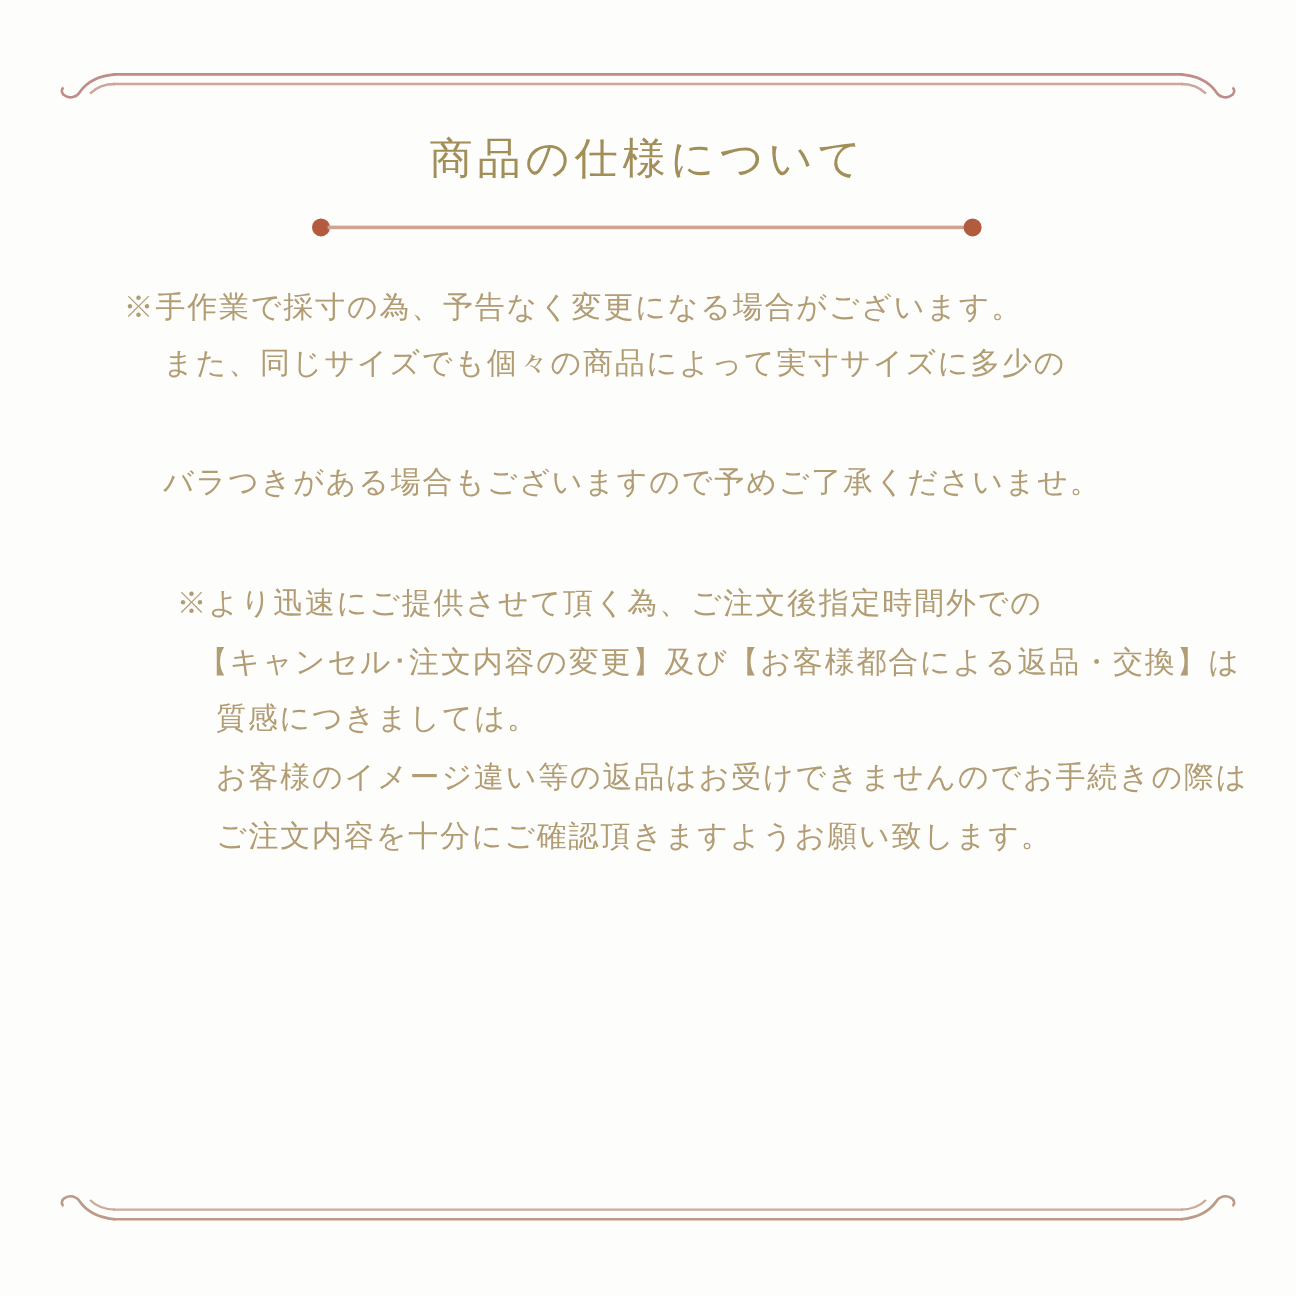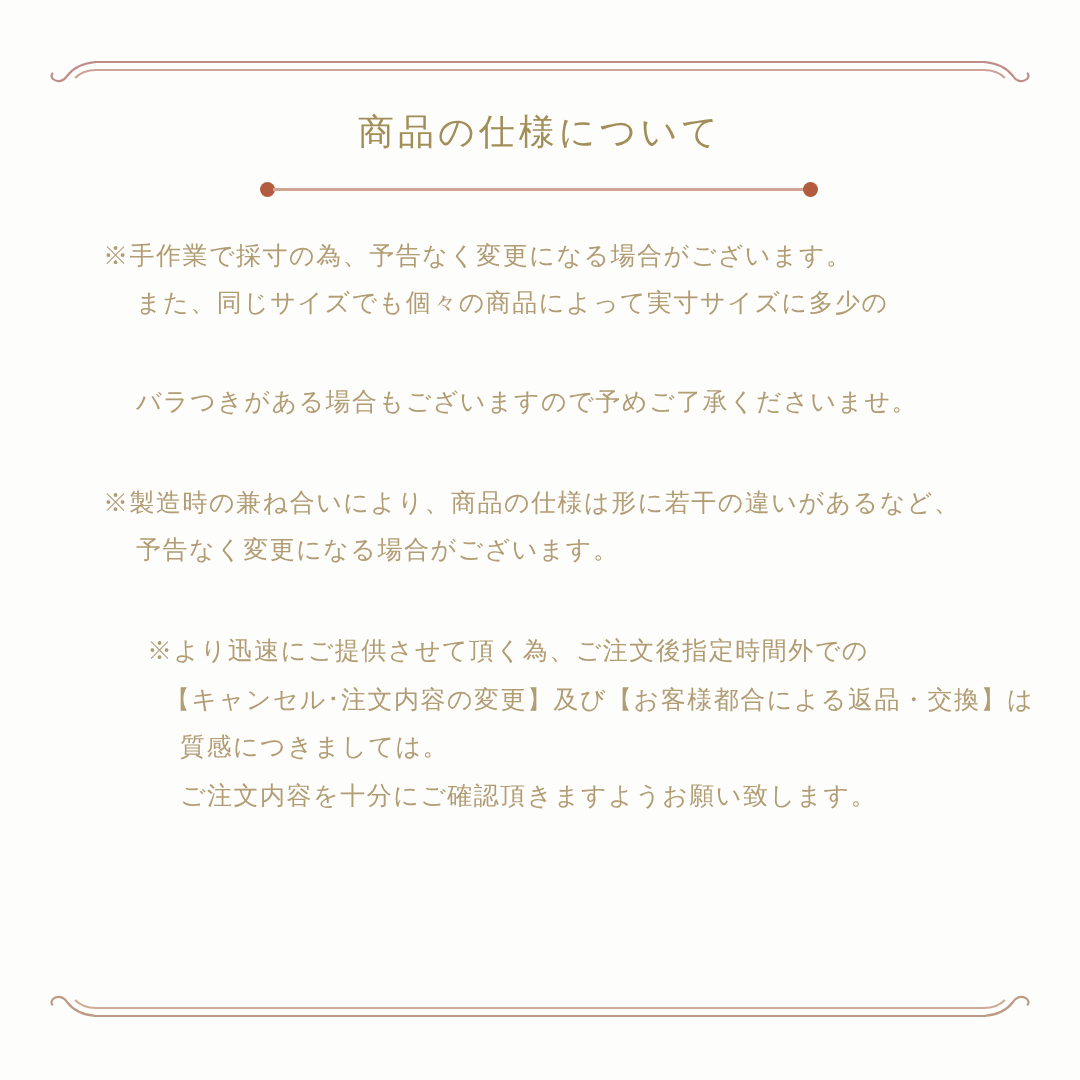--- a/index.html
+++ b/index.html
@@ -65,29 +65,26 @@
 
   <div class="para">
     <div class="line">※手作業で採寸の為、予告なく変更になる場合がございます。</div>
     <div class="line cont">また、同じサイズでも個々の商品によって実寸サイズに多少の</div>
   </div>
 
   <div class="para">
     <div class="line cont">バラつきがある場合もございますので予めご了承くださいませ。</div>
   </div>
 
-  <div class="para">
-    <div class="line">※製造時の兼ね合いにより、商品の仕様は形に若干の違いがあるなど、</div>
-    <div class="line cont">予告なく変更になる場合がございます。</div>
-  </div>
 
   <div class="para">
     <div class="line">※より迅速にご提供させて頂く為、ご注文後指定時間外での</div>
     <div class="line cont-bracket">【キャンセル･注文内容の変更】及び【お客様都合による返品・交換】は</div>
     <div class="line cont">質感につきましては。</div>
+    <div class="line cont">お客様のイメージ違い等の返品はお受けできませんのでお手続きの際は</div>
     <div class="line cont">ご注文内容を十分にご確認頂きますようお願い致します。</div>
   </div>
 
 </div>
 
 <svg class="frame frame-bottom" viewBox="0 0 1080 100" aria-hidden="true">
   <path d="M94 36 H 986" stroke="#bd9a86" stroke-width="2.2" fill="none"></path>
   <path d="M94 28 H 986" stroke="#ccab97" stroke-width="2" fill="none"></path>
   <path d="M96 36 C 83 35 73 30 67 22 C 64 17 58 15 53 19 C 51 21 51 24 53 25" stroke="#bd9a86" stroke-width="2.2" fill="none"></path>
   <path d="M96 28 C 87 28 80 25 75 20" stroke="#ccab97" stroke-width="2" fill="none"></path>

